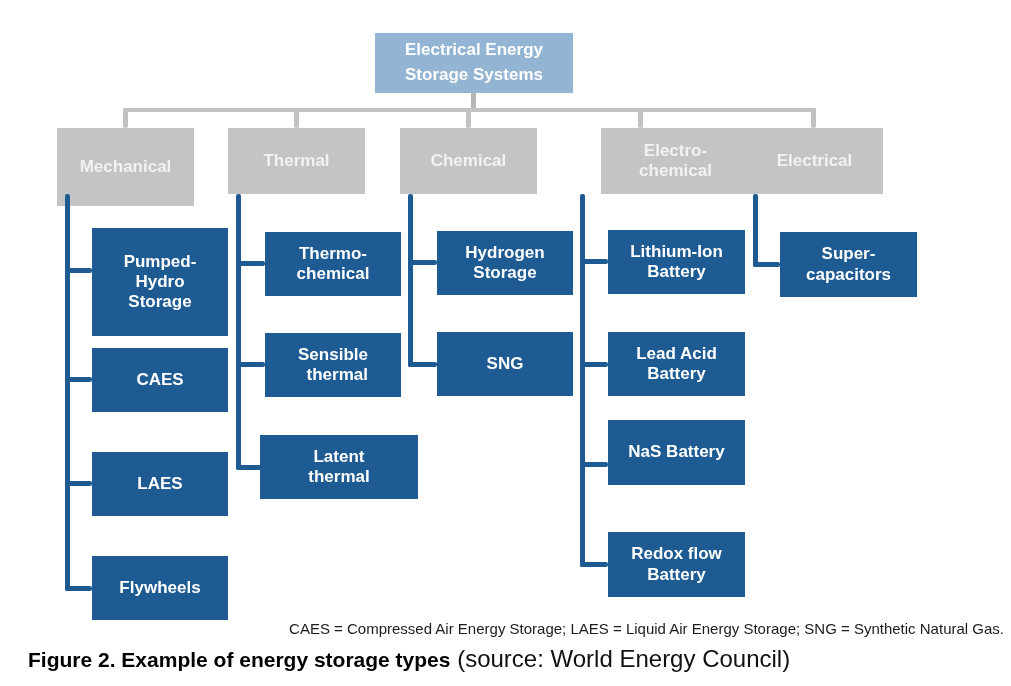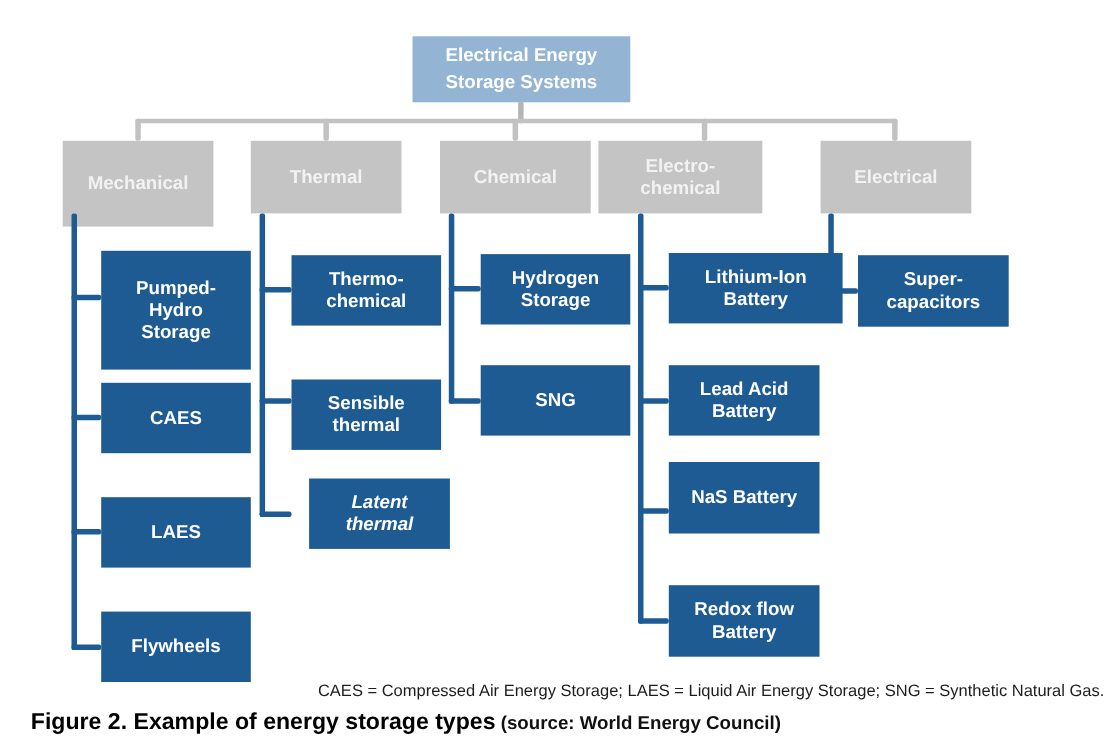--- a/index.html
+++ b/index.html
@@ -60,42 +60,42 @@
     white-space:nowrap;
   }
   .caption{
     position:absolute;
     left:28px;
     top:645px;
     color:#000;
     white-space:nowrap;
   }
   .caption .cap-bold{font-weight:bold;font-size:21px;}
-  .caption .cap-src{font-weight:bold;font-size:17px;color:#111;}
+  .caption .cap-src{font-weight:normal;font-size:24px;color:#111;}
 </style>
 </head>
 <body>
 
 <div class="canvas">
 
   <div class="box root-box" style="left:375px;top:33px;width:198px;height:60px;">Electrical Energy
 Storage Systems</div>
 
   <div class="gline" style="left:471px;top:92px;width:5px;height:20px;background:#B5B5B5;"></div>
   <div class="gline" style="left:123px;top:108px;width:693px;height:4px;"></div>
   <div class="gline" style="left:123px;top:108px;width:5px;height:20px;"></div>
   <div class="gline" style="left:294px;top:108px;width:5px;height:20px;"></div>
   <div class="gline" style="left:466px;top:108px;width:5px;height:20px;"></div>
   <div class="gline" style="left:638px;top:108px;width:5px;height:20px;"></div>
   <div class="gline" style="left:811px;top:108px;width:5px;height:20px;"></div>
 
   <div class="box cat-box" style="left:57px;top:128px;width:137px;height:78px;">Mechanical</div>
   <div class="box cat-box" style="left:228px;top:128px;width:137px;height:66px;">Thermal</div>
   <div class="box cat-box" style="left:400px;top:128px;width:137px;height:66px;">Chemical</div>
-  <div class="box cat-box" style="left:544px;top:128px;width:149px;height:66px;">Electro-
+  <div class="box cat-box" style="left:601px;top:128px;width:149px;height:66px;">Electro-
 chemical</div>
   <div class="box cat-box" style="left:746px;top:128px;width:137px;height:66px;">Electrical</div>
 
   <div class="bline" style="left:65px;top:194px;width:5px;height:397px;"></div>
   <div class="bline" style="left:65px;top:268px;width:27px;height:5px;"></div>
   <div class="bline" style="left:65px;top:377px;width:27px;height:5px;"></div>
   <div class="bline" style="left:65px;top:481px;width:27px;height:5px;"></div>
   <div class="bline" style="left:65px;top:586px;width:27px;height:5px;"></div>
 
   <div class="bline" style="left:236px;top:194px;width:5px;height:276px;"></div>
@@ -118,30 +118,30 @@
 
   <div class="box node-box" style="left:92px;top:228px;width:136px;height:108px;">Pumped-
 Hydro
 Storage</div>
   <div class="box node-box" style="left:92px;top:348px;width:136px;height:64px;">CAES</div>
   <div class="box node-box" style="left:92px;top:452px;width:136px;height:64px;">LAES</div>
   <div class="box node-box" style="left:92px;top:556px;width:136px;height:64px;">Flywheels</div>
 
   <div class="box node-box" style="left:265px;top:232px;width:136px;height:64px;">Thermo-
 chemical</div>
-  <div class="box node-box" style="left:265px;top:345px;width:136px;height:64px;">Sensible
+  <div class="box node-box" style="left:265px;top:333px;width:136px;height:64px;text-align:right;">Sensible
 thermal</div>
-  <div class="box node-box" style="left:281px;top:435px;width:128px;height:64px;font-style:italic;">Latent
+  <div class="box node-box" style="left:260px;top:435px;width:158px;height:64px;">Latent
 thermal</div>
 
   <div class="box node-box" style="left:437px;top:231px;width:136px;height:64px;">Hydrogen
 Storage</div>
   <div class="box node-box" style="left:437px;top:332px;width:136px;height:64px;">SNG</div>
 
-  <div class="box node-box" style="left:608px;top:230px;width:158px;height:64px;">Lithium-Ion
+  <div class="box node-box" style="left:608px;top:230px;width:137px;height:64px;">Lithium-Ion
 Battery</div>
   <div class="box node-box" style="left:608px;top:332px;width:137px;height:64px;">Lead Acid
 Battery</div>
   <div class="box node-box" style="left:608px;top:420px;width:137px;height:65px;">NaS Battery</div>
   <div class="box node-box" style="left:608px;top:532px;width:137px;height:65px;">Redox flow
 Battery</div>
 
   <div class="box node-box" style="left:780px;top:232px;width:137px;height:65px;">Super-
 capacitors</div>
 

